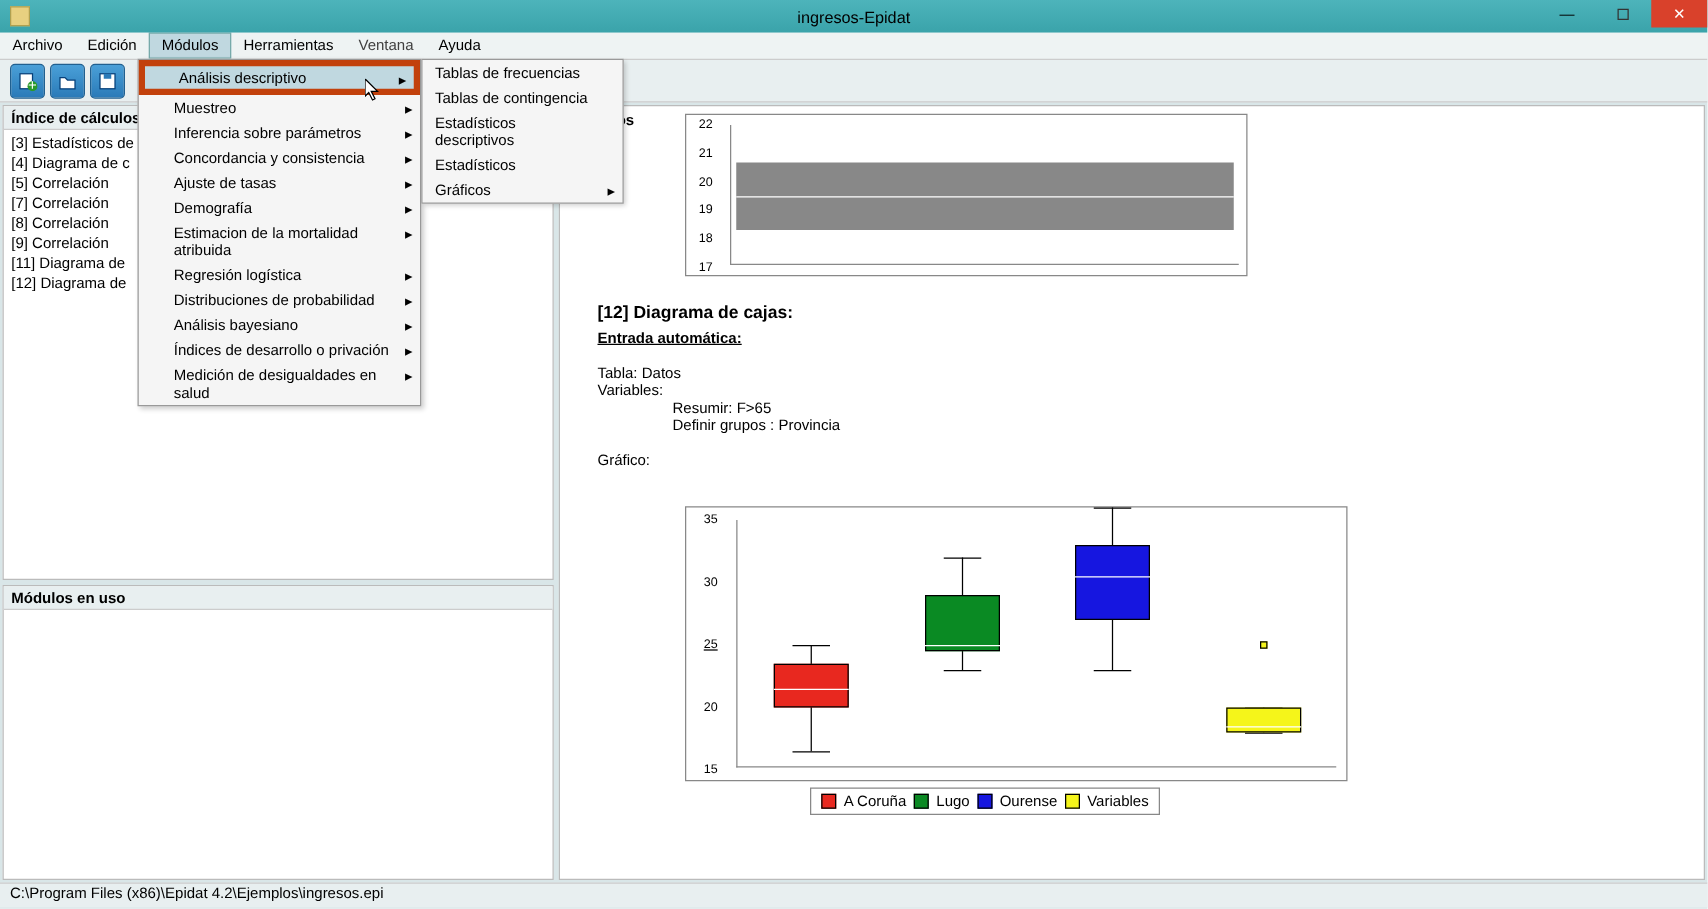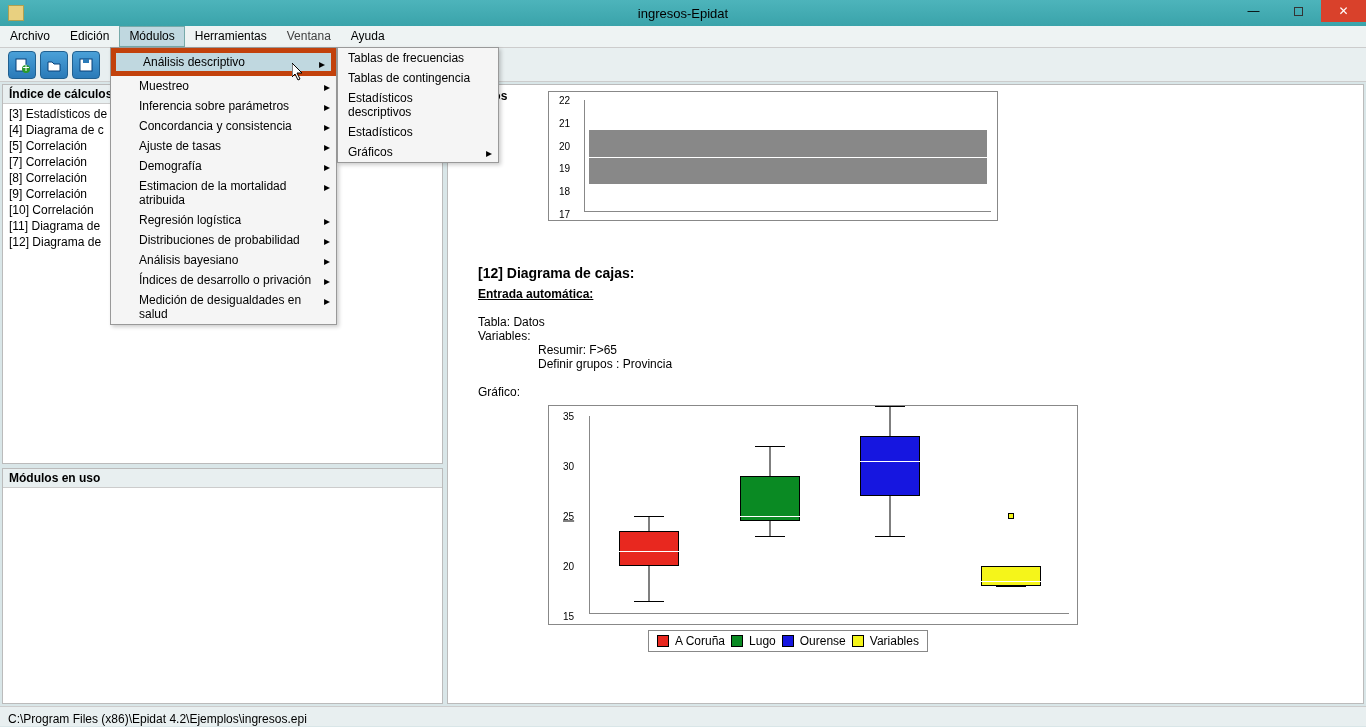--- a/index.html
+++ b/index.html
@@ -20,36 +20,36 @@
 .content { display: flex; height: calc(727px - 27px - 22px - 34px - 20px); }
 .leftcol { width: 445px; display: flex; flex-direction: column; }
 .panel { background: #fff; border: 1px solid #bbb; margin: 2px; position: relative; }
 .panel-header { background: #e8eff0; border-bottom: 1px solid #ccc; padding: 2px 6px; font-weight: bold; font-size: 12px; }
 .index-panel { height: 380px; overflow: hidden; }
 .index-list { padding: 2px 6px; }
 .index-list div { padding: 1px 0; cursor: pointer; }
 .modules-panel { flex: 1; }
 .rightcol { flex: 1; position: relative; }
 .doc-panel { position: absolute; inset: 2px 2px 2px 2px; background: #fff; border: 1px solid #bbb; overflow: hidden; }
-.statusbar { height: 20px; background: #e8eff0; border-top: 1px solid #ccc; display: flex; align-items: flex-end; padding: 0 8px; }
+.statusbar { height: 20px; background: #e8eff0; border-top: 1px solid #ccc; display: flex; align-items: flex-start; padding: 0 8px; }
 
 .dropdown { position: absolute; top: 47px; left: 110px; width: 227px; background: #f5f5f5; border: 1px solid #999; z-index: 100; box-shadow: 2px 2px 4px rgba(0,0,0,.2); }
 .dropdown .ditem { padding: 3px 24px 3px 28px; position: relative; cursor: pointer; font-size: 12px; }
 .dropdown .ditem.sel { background: #c0d8e0; border: 5px solid #c2410c; padding: 2px 23px 2px 27px; }
 .dropdown .ditem .arrow { position: absolute; right: 6px; top: 4px; }
 .submenu { position: absolute; top: 47px; left: 337px; width: 162px; background: #f5f5f5; border: 1px solid #999; z-index: 101; box-shadow: 2px 2px 4px rgba(0,0,0,.2);}
 .submenu .ditem { padding: 3px 24px 3px 10px; position: relative; cursor: pointer; font-size: 12px; }
 .submenu .ditem .arrow { position: absolute; right: 6px; top: 4px; }
 .cursor-arrow { position: absolute; top: 63px; left: 292px; z-index: 200; pointer-events:none; }
 
 .chartA { position: absolute; top: 6px; left: 100px; width: 450px; height: 130px; border: 1px solid #888; }
 .chartA .ytick { position: absolute; right: 4px; font-size: 10px; transform: translateY(-50%); }
 .chartA .plot { position: absolute; left: 35px; right: 6px; top: 8px; bottom: 8px; border-left: 1px solid #888; border-bottom: 1px solid #888; }
 .chartA .bar { position: absolute; left: 4px; right: 4px; background: #888; }
-.docbody { position: absolute; top: 150px; left: 30px; right: 30px; margin-top: 24px; }
+.docbody { position: absolute; top: 150px; left: 30px; right: 30px; }
 .docbody h3 { font-size: 14px; margin: 6px 0; }
 .docbody .uline { text-decoration: underline; font-weight: bold; }
 .docbody .bold { font-weight: normal; }
 .boxchart { position: absolute; top: 320px; left: 100px; width: 530px; height: 220px; border: 1px solid #888; }
 .boxchart .plot { position: absolute; left: 40px; right: 8px; top: 10px; bottom: 10px; }
 .boxchart .ytick { position: absolute; left: 14px; font-size: 10px; transform: translateY(-50%); }
 .boxchart .yline { position: absolute; left: 40px; top: 10px; bottom: 10px; width: 0; border-left: 1px solid #888; }
 .boxchart .xline { position: absolute; left: 40px; right: 8px; bottom: 10px; height: 0; border-top: 1px solid #888; }
 .boxgroup { position: absolute; bottom: 0; width: 90px; }
 .boxwhisker { position: absolute; left: 50%; width: 0; border-left: 1px solid #000; transform: translateX(-0.5px);}
@@ -112,21 +112,20 @@
   <div class="leftcol">
     <div class="panel index-panel">
       <div class="panel-header">Índice de cálculos</div>
       <div class="index-list" id="index-list">
           <div>[3] Estadísticos de</div>
           <div>[4] Diagrama de c</div>
           <div>[5] Correlación</div>
           <div>[7] Correlación</div>
           <div>[8] Correlación</div>
           <div>[9] Correlación</div>
-          <div>[10] Correlación</div>
           <div>[11] Diagrama de</div>
           <div>[12] Diagrama de</div>
         </div>
     </div>
     <div class="panel modules-panel">
       <div class="panel-header">Módulos en uso</div>
     </div>
   </div>
   <div class="rightcol">
     <div class="doc-panel">

